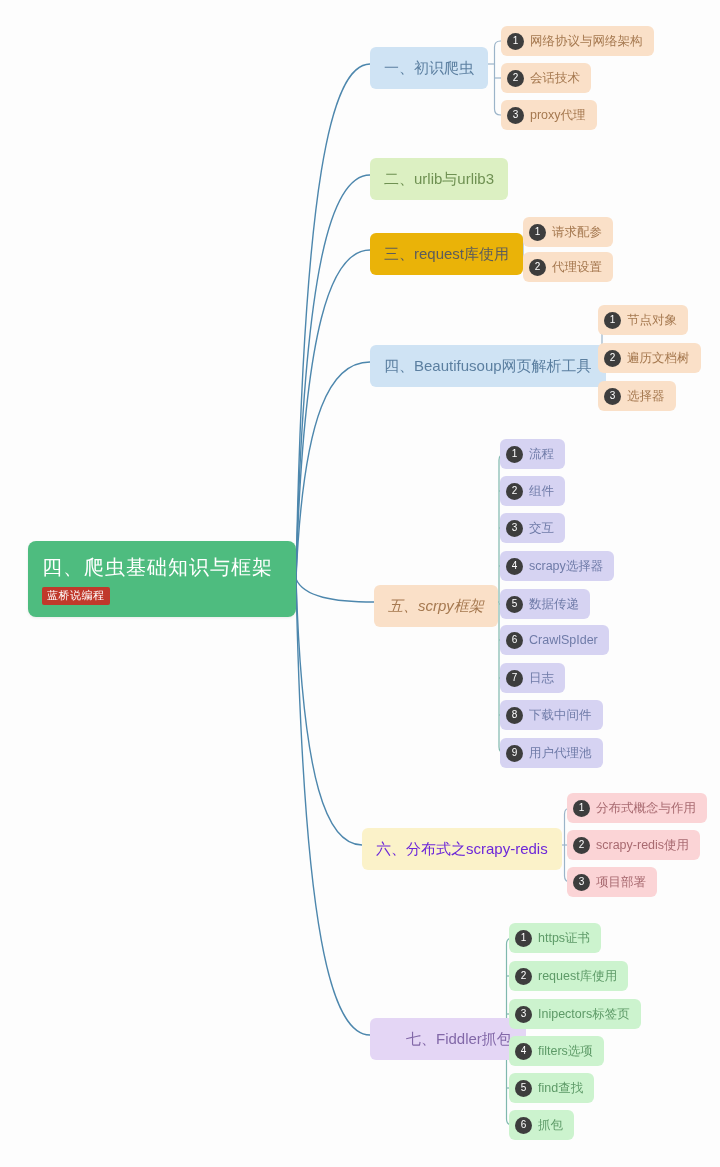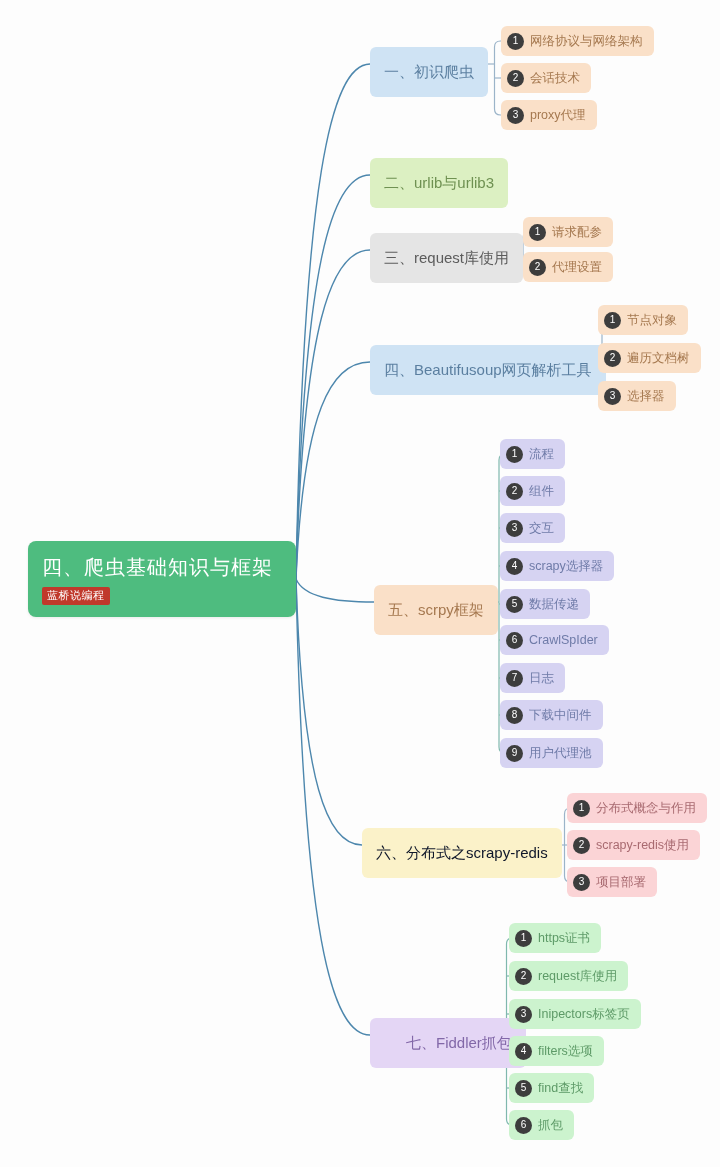--- a/index.html
+++ b/index.html
@@ -47,21 +47,21 @@
     font-size:11px;
     line-height:13px;
     padding:2px 5px 3px 5px;
     border-radius:2px;
     letter-spacing:.5px;
     text-align:center;
   }
 
   
   .branch{
-    height:50px;
+    height:42px;
     padding:0 14px;
     font-size:15px;
     justify-content:flex-start;
     border-radius:6px;
   }
 
   
   .leaf{
     height:30px;
     padding:0 11px 0 6px;
@@ -77,23 +77,23 @@
     color:#fff;
     font-size:10px;
     display:flex;align-items:center;justify-content:center;
     line-height:1;
   }
   .leaf .lbl{line-height:17px;}
 
   
   .c-blue   {background:#cfe3f4;color:#5b7fa0;}
   .c-green  {background:#dcf0c2;color:#6f9152;}
-  .c-gray   {background:#e5e5e5;color:#5c5c5c;}
+  .c-gray   {background:#eab308;color:#5c5c5c;}
   .c-orange {background:#fae0c8;color:#a5784f;}
-  .c-yellow {background:#fbf2c9;color:#0f172a;}
+  .c-yellow {background:#fbf2c9;color:#6d28d9;}
   .c-purple {background:#e4d6f5;color:#8268a8;}
   .c-lilac  {background:#d6d3f2;color:#6f7ba8;}
   .c-pink   {background:#fbd4d6;color:#a86a70;}
   .c-mint   {background:#ccf3ce;color:#5d9a67;}
 
   
   #watermark{
     position:absolute;
     left:486px;top:1124px;
     font-size:19px;
@@ -192,21 +192,21 @@
         <span class="lbl">节点对象</span>
       </div>
       <div class="node leaf c-orange" style="left: 598px; top: 343px;">
         <span class="badge">2</span>
         <span class="lbl">遍历文档树</span>
       </div>
       <div class="node leaf c-orange" style="left: 598px; top: 381px;">
         <span class="badge">3</span>
         <span class="lbl">选择器</span>
       </div>
-      <div class="node branch c-orange" style="left: 374px; top: 585px;">
+      <div class="node branch c-orange" style="left: 374px; top: 585px; font-style: italic;">
         <span>五、scrpy框架</span>
       </div>
       <div class="node leaf c-lilac" style="left: 500px; top: 439px;">
         <span class="badge">1</span>
         <span class="lbl">流程</span>
       </div>
       <div class="node leaf c-lilac" style="left: 500px; top: 476px;">
         <span class="badge">2</span>
         <span class="lbl">组件</span>
       </div>

